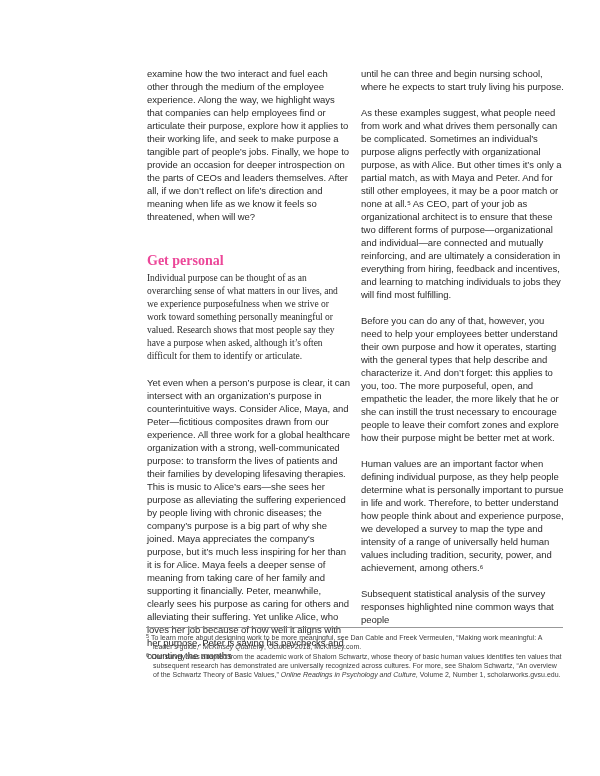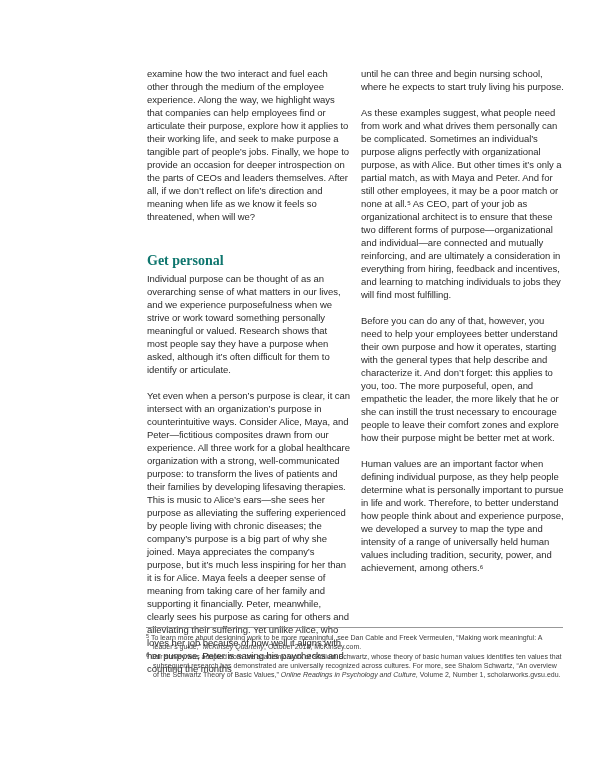--- a/index.html
+++ b/index.html
@@ -25,26 +25,26 @@
     line-height:13px;
     color:#2b2b2b;
     letter-spacing:-0.05px;
   }
   .col p { margin:13px 0 0 0; }
   .col p.first { margin-top:0; }
   .section-heading {
     font-family:"Liberation Serif", serif;
     font-size:14px;
     font-weight:bold;
-    color:#0f766e;
+    color:#ec4899;
     margin:30px 0 3px 0;
     line-height:16px;
     letter-spacing:0;
   }
-  .section-heading + p { margin-top:0; }
+  .section-heading + p { margin-top:0;font-family:Liberation Serif, serif; }
   .footnotes {
     position:absolute;
     left:146px;
     top:627px;
     width:417px;
     border-top:1px solid #989898;
     padding-top:4px;
     font-size:7px;
     line-height:9px;
     color:#3d3d3d;
@@ -83,20 +83,21 @@
       <div class="section-heading">Get personal</div>
       <p>Individual purpose can be thought of as an overarching sense of what matters in our lives, and we experience purposefulness when we strive or work toward something personally meaningful or valued. Research shows that most people say they have a purpose when asked, although it’s often difficult for them to identify or articulate.</p>
       <p>Yet even when a person’s purpose is clear, it can intersect with an organization’s purpose in counterintuitive ways. Consider Alice, Maya, and Peter—fictitious composites drawn from our experience. All three work for a global healthcare organization with a strong, well-communicated purpose: to transform the lives of patients and their families by developing lifesaving therapies. This is music to Alice’s ears—she sees her purpose as alleviating the suffering experienced by people living with chronic diseases; the company’s purpose is a big part of why she joined. Maya appreciates the company’s purpose, but it’s much less inspiring for her than it is for Alice. Maya feels a deeper sense of meaning from taking care of her family and supporting it financially. Peter, meanwhile, clearly sees his purpose as caring for others and alleviating their suffering. Yet unlike Alice, who loves her job because of how well it aligns with her purpose, Peter is saving his paychecks and counting the months</p>
     </div>
 
     <div class="col">
       <p class="first">until he can three and begin nursing school, where he expects to start truly living his purpose.</p>
       <p>As these examples suggest, what people need from work and what drives them personally can be complicated. Sometimes an individual’s purpose aligns perfectly with organizational purpose, as with Alice. But other times it’s only a partial match, as with Maya and Peter. And for still other employees, it may be a poor match or none at all.⁵ As CEO, part of your job as organizational architect is to ensure that these two different forms of purpose—organizational and individual—are connected and mutually reinforcing, and are ultimately a consideration in everything from hiring, feedback and incentives, and learning to matching individuals to jobs they will find most fulfilling.</p>
       <p>Before you can do any of that, however, you need to help your employees better understand their own purpose and how it operates, starting with the general types that help describe and characterize it. And don’t forget: this applies to you, too. The more purposeful, open, and empathetic the leader, the more likely that he or she can instill the trust necessary to encourage people to leave their comfort zones and explore how their purpose might be better met at work.</p>
       <p>Human values are an important factor when defining individual purpose, as they help people determine what is personally important to pursue in life and work. Therefore, to better understand how people think about and experience purpose, we developed a survey to map the type and intensity of a range of universally held human values including tradition, security, power, and achievement, among others.⁶</p>
+      <p>Subsequent statistical analysis of the survey responses highlighted nine common ways that people</p>
     </div>
 
   </div>
 
   <div class="footnotes">
     <p class="footnote"><span class="marker">5</span> <span>To learn more about designing work to be more meaningful, see Dan Cable and Freek Vermeulen, “Making work meaningful: A leader’s guide,” </span><span class="fn-italic">McKinsey Quarterly</span><span>, October 2018, McKinsey.com.</span></p>
     <p class="footnote"><span class="marker">6</span> <span>Our survey was adapted from the academic work of Shalom Schwartz, whose theory of basic human values identifies ten values that subsequent research has demonstrated are universally recognized across cultures. For more, see Shalom Schwartz, “An overview of the Schwartz Theory of Basic Values,” </span><span class="fn-italic">Online Readings in Psychology and Culture</span><span>, Volume 2, Number 1, scholarworks.gvsu.edu.</span></p>
   </div>
 
   <div class="footer">

